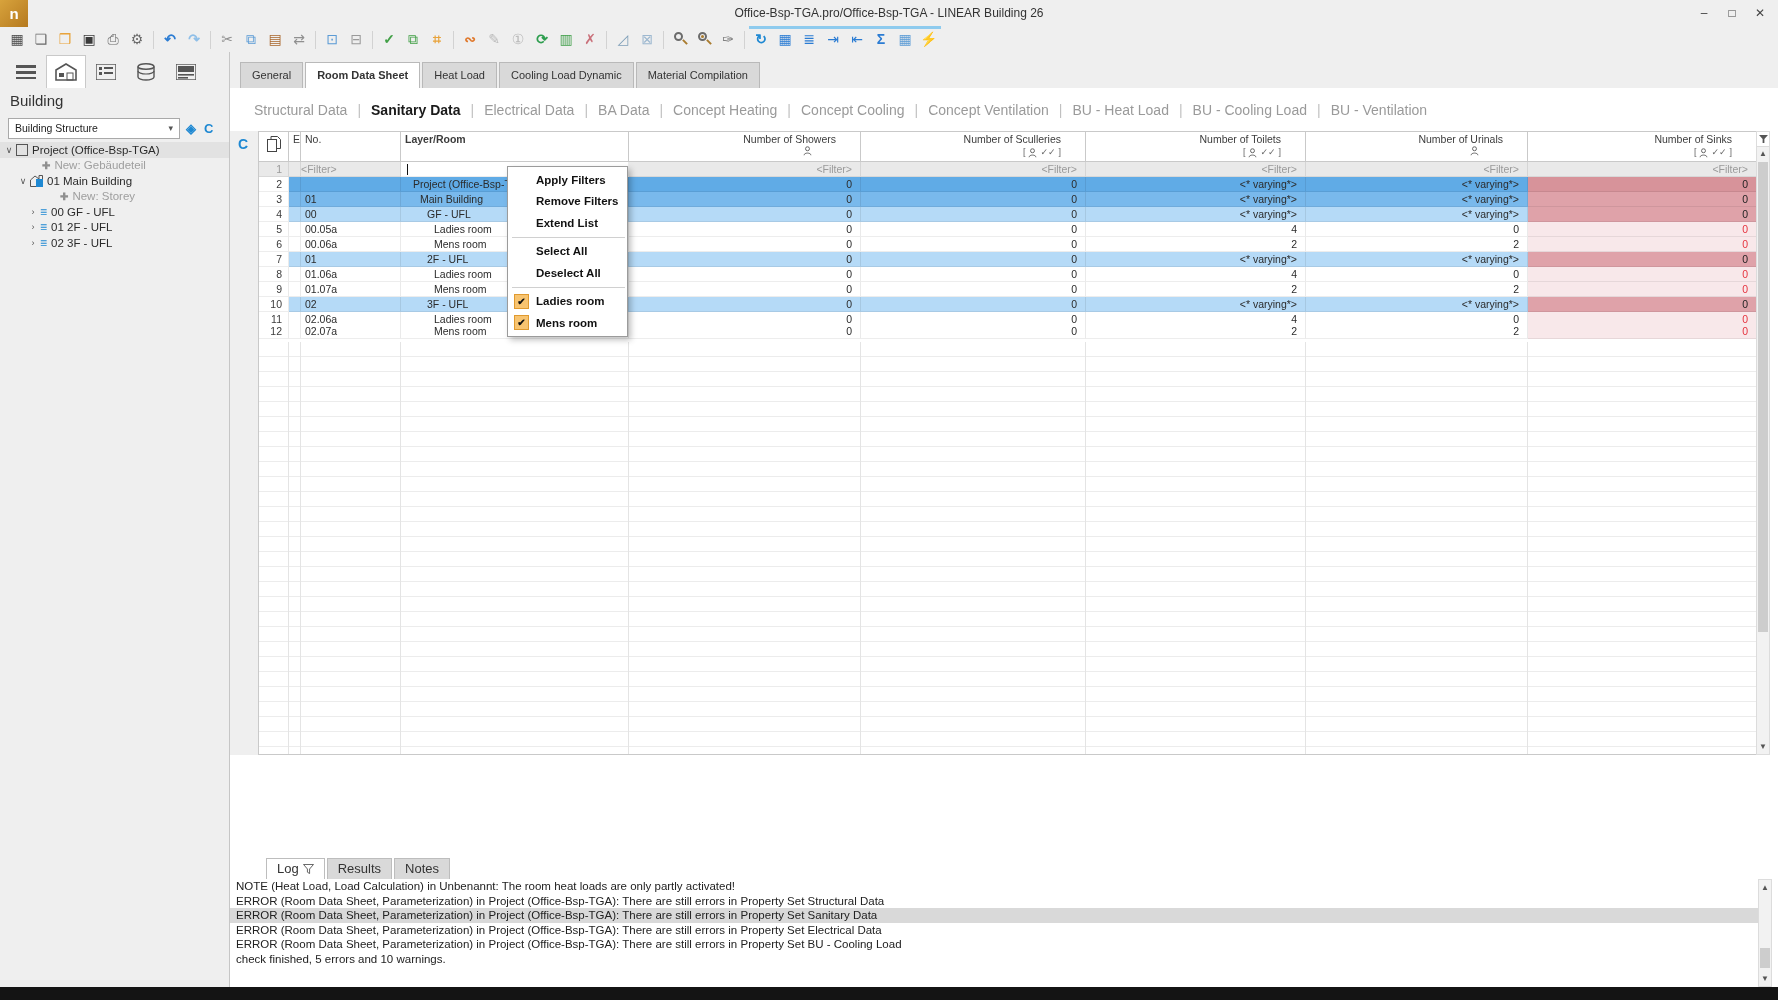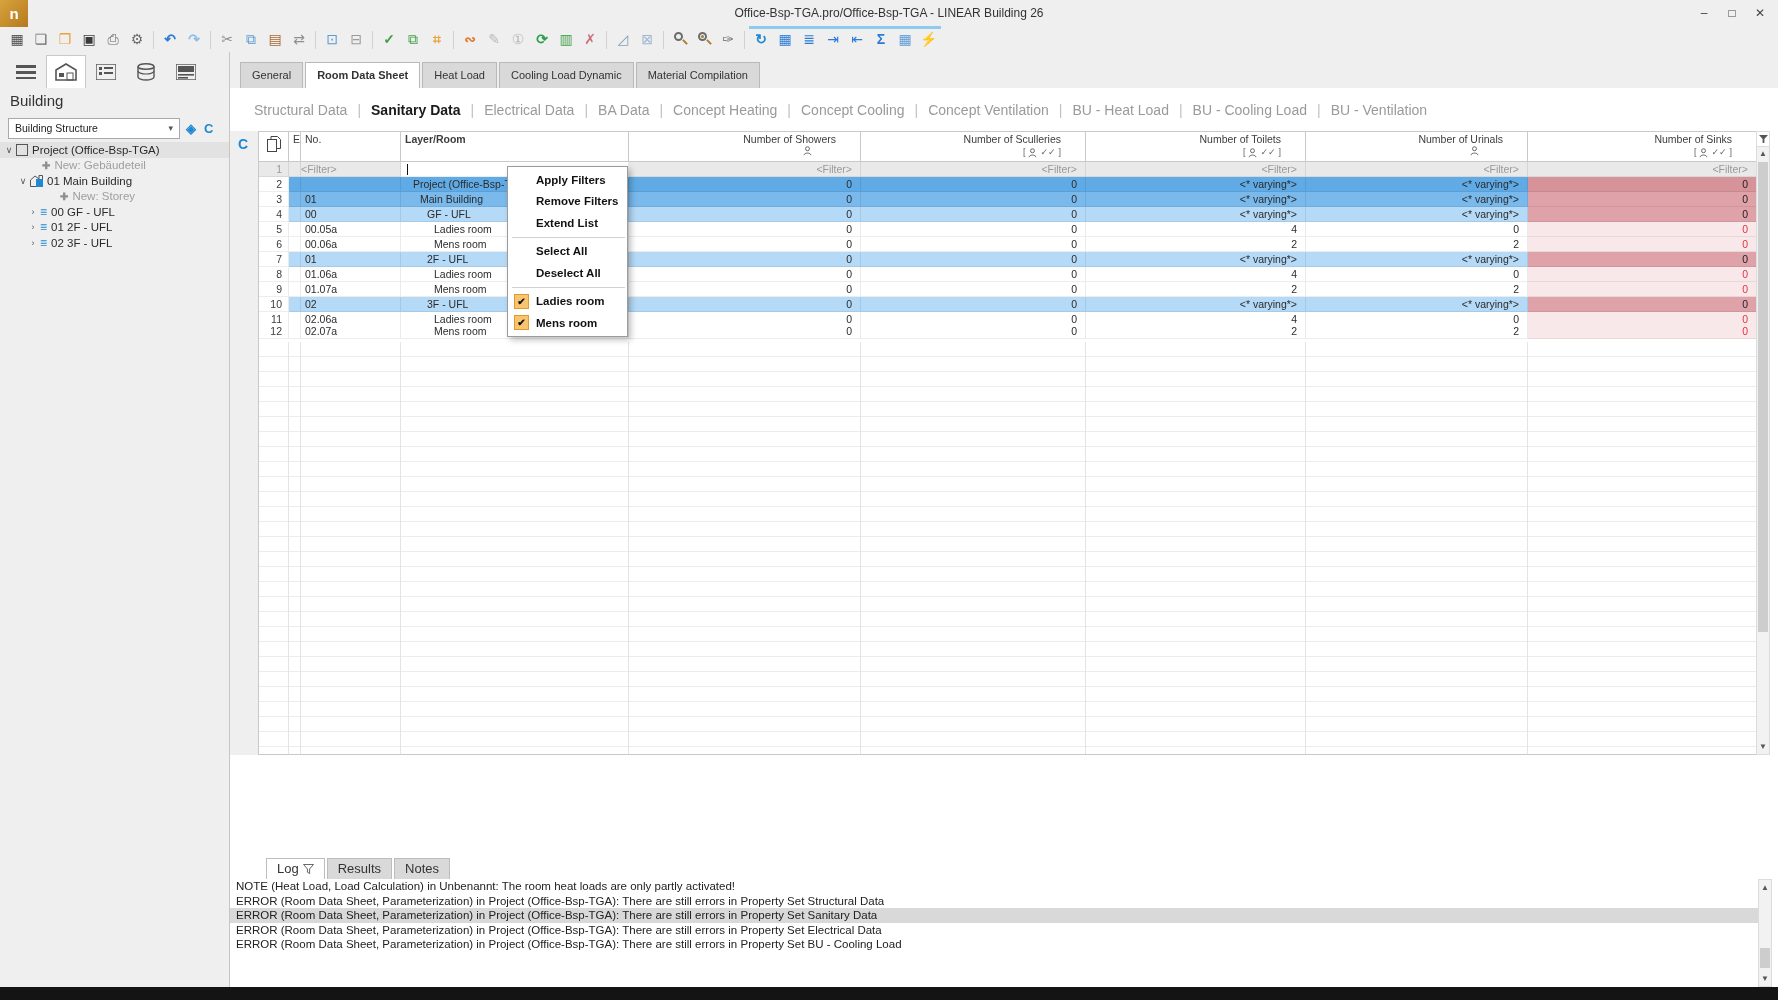--- a/index.html
+++ b/index.html
@@ -572,20 +572,21 @@
       <div class="ltab">
         <span>Notes</span>
       </div>
     </div>
   <div class="logbody" id="logbody">
       <div class="logline">NOTE (Heat Load, Load Calculation) in Unbenannt: The room heat loads are only partly activated!</div>
       <div class="logline">ERROR (Room Data Sheet, Parameterization) in Project (Office-Bsp-TGA): There are still errors in Property Set Structural Data</div>
       <div class="logline hl">ERROR (Room Data Sheet, Parameterization) in Project (Office-Bsp-TGA): There are still errors in Property Set Sanitary Data</div>
       <div class="logline">ERROR (Room Data Sheet, Parameterization) in Project (Office-Bsp-TGA): There are still errors in Property Set Electrical Data</div>
       <div class="logline">ERROR (Room Data Sheet, Parameterization) in Project (Office-Bsp-TGA): There are still errors in Property Set BU - Cooling Load</div>
+      <div class="logline">check finished, 5 errors and 10 warnings.</div>
     </div>
   <div class="lsb">
     <div class="sb-arrow" style="top:1px">▲</div>
     <div class="sb-thumb" style="top:68px; height:20px"></div>
     <div class="sb-arrow" style="top:92px">▼</div>
   </div>
 </div>
 
 <div class="bottombar"></div>
 

